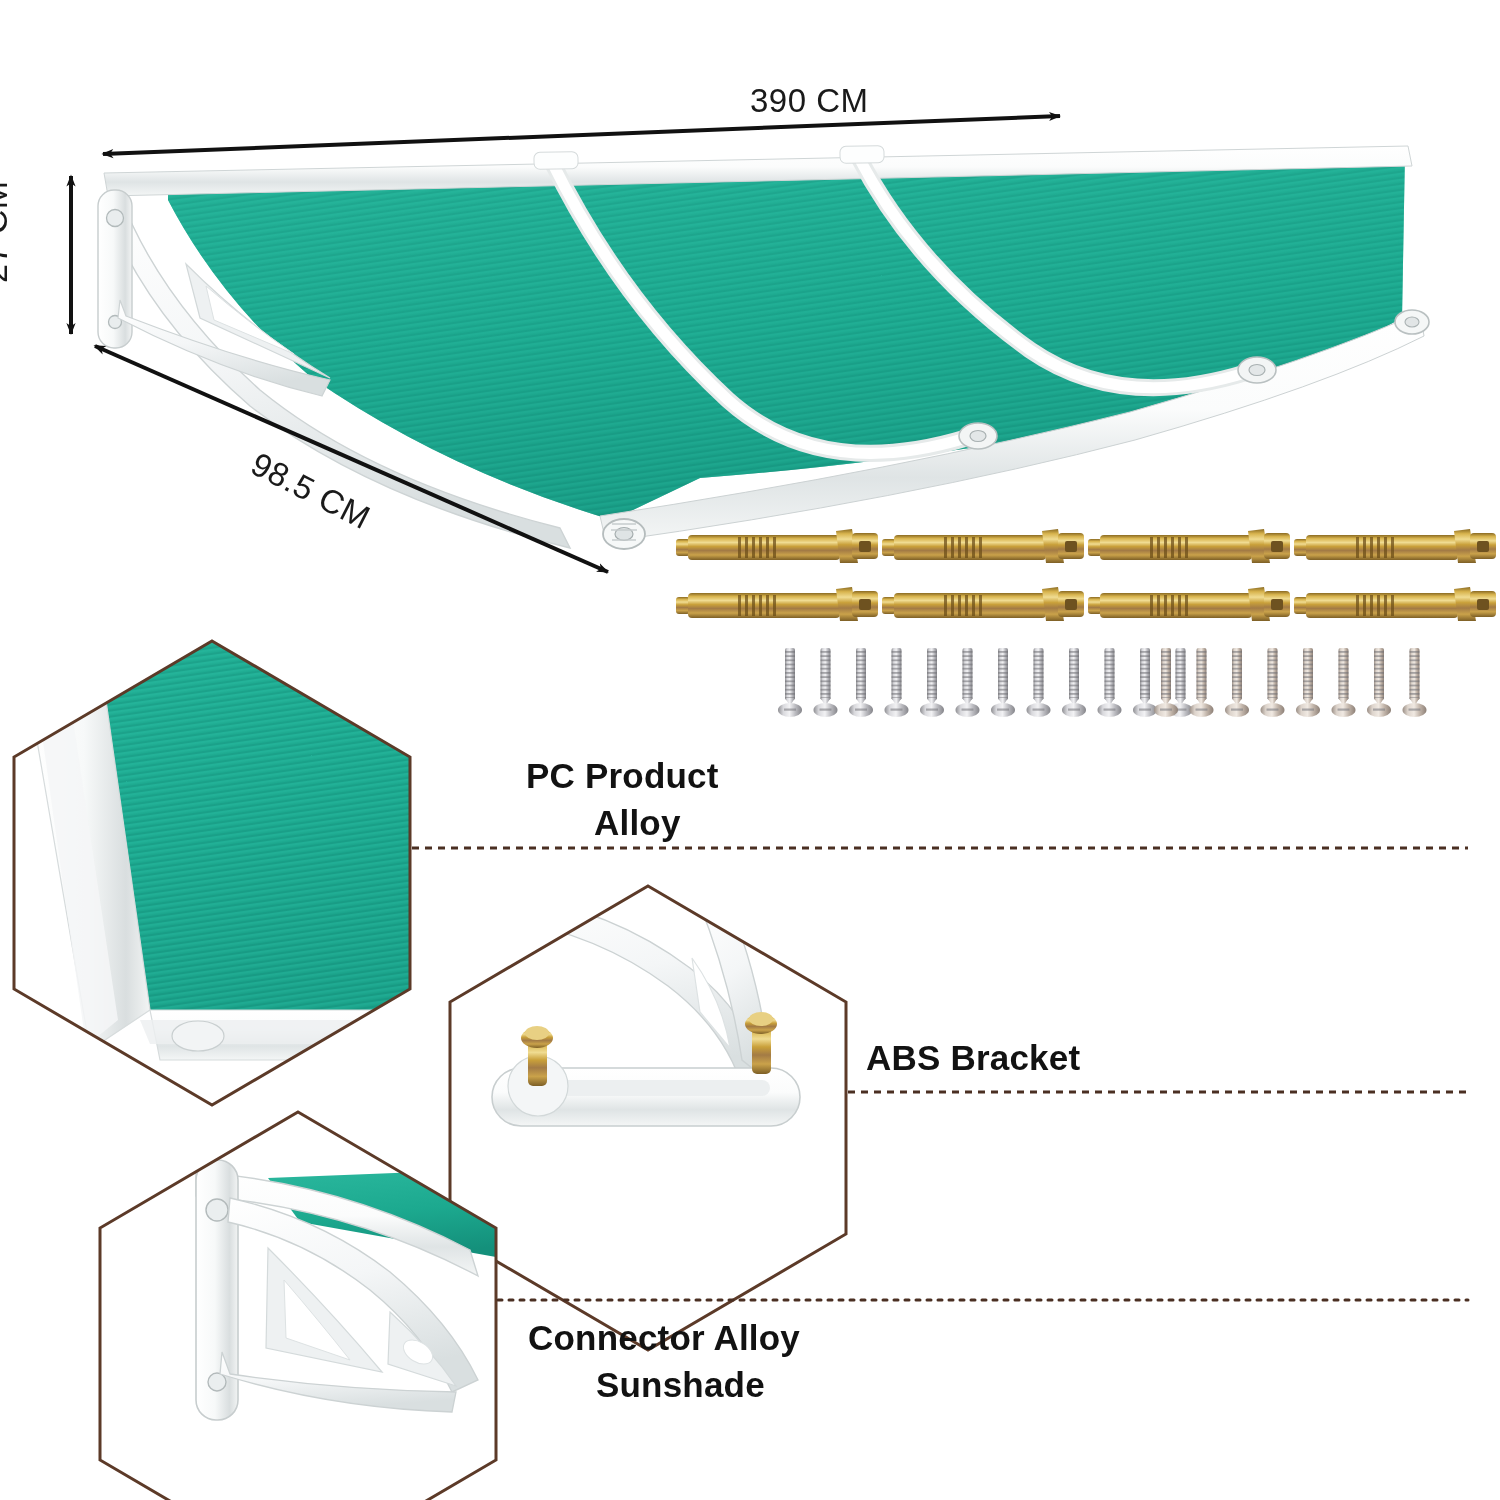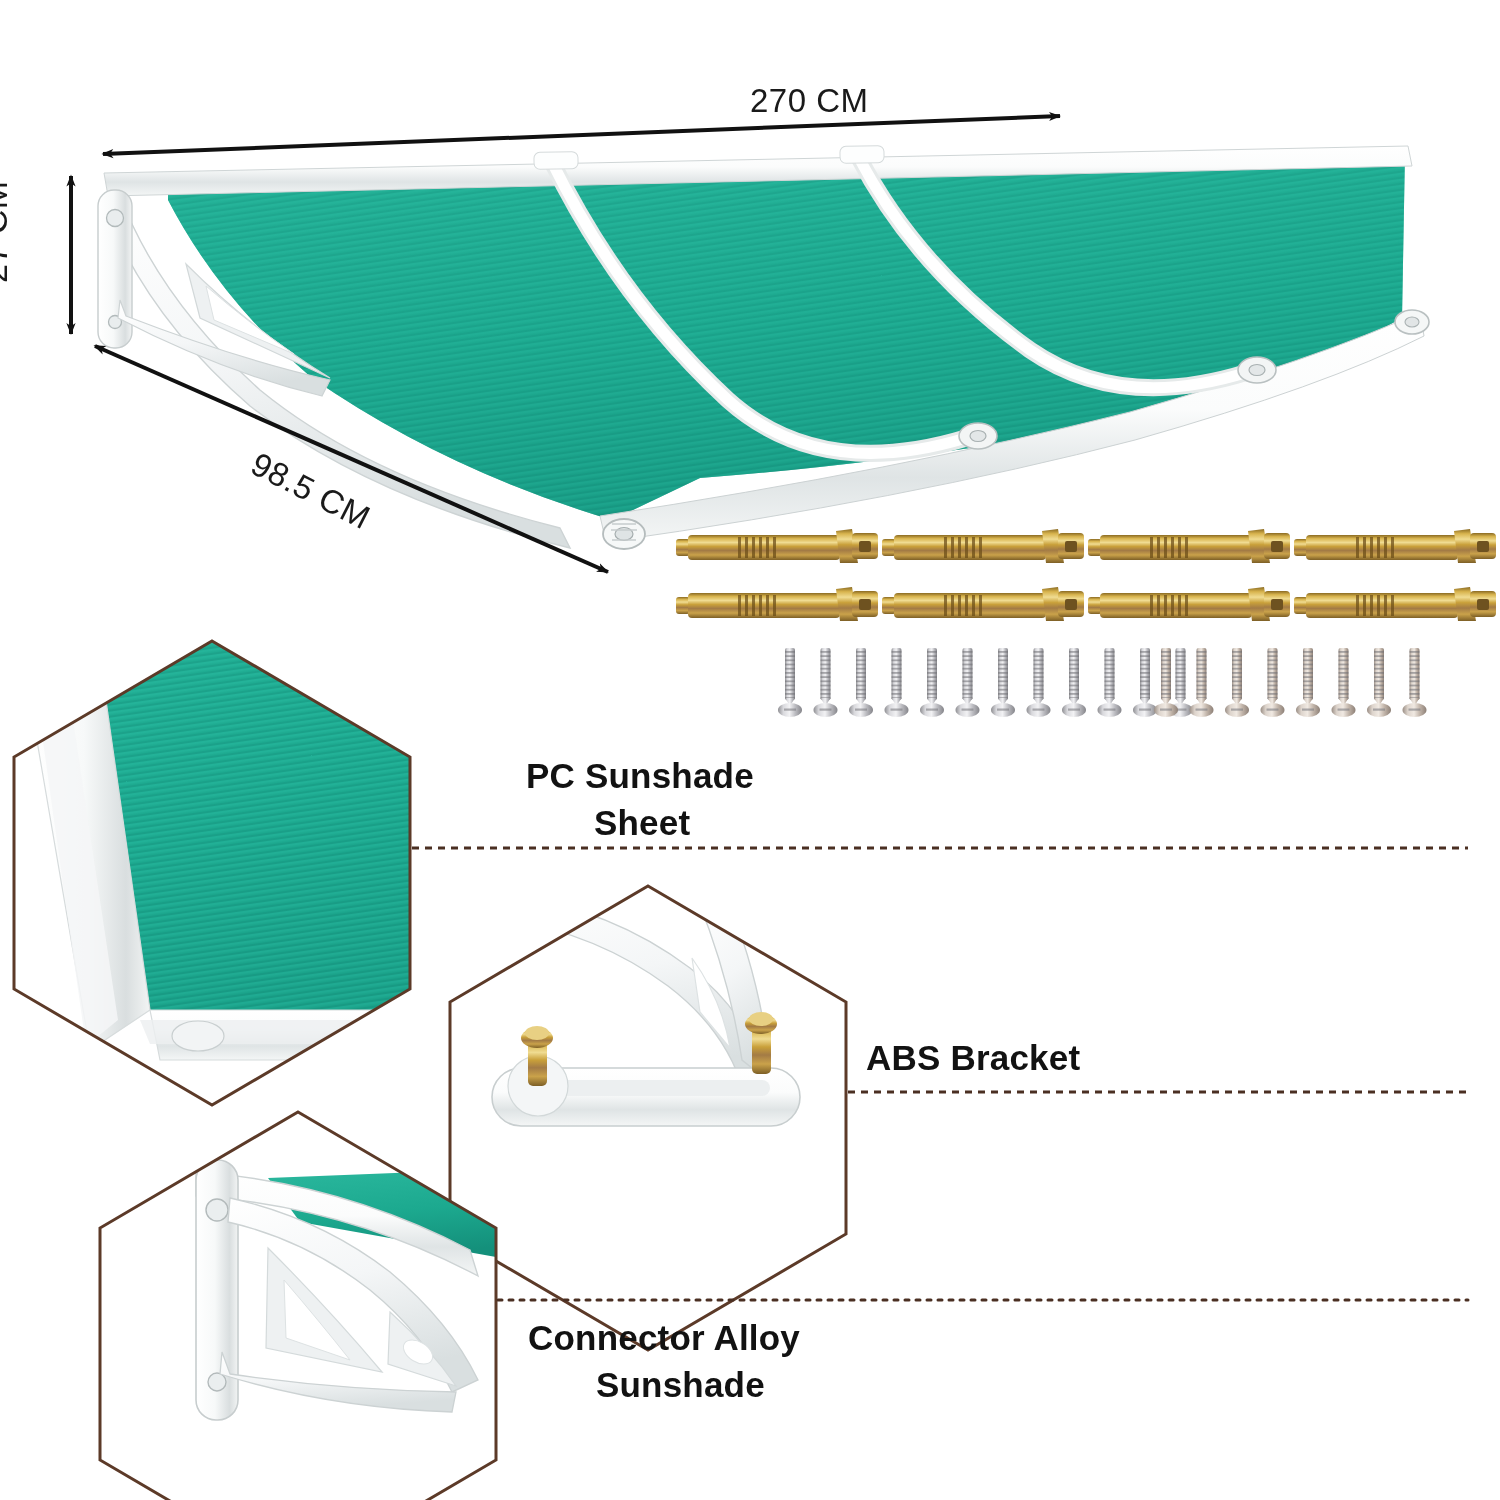--- a/index.html
+++ b/index.html
@@ -779,27 +779,27 @@
       <polygon points="298,1112 496,1228 496,1460 298,1576 100,1460 100,1228" fill="none" stroke="#5c3a28" stroke-width="3"></polygon>
     </g>
 
     <g>
       <line x1="412" y1="848" x2="1468" y2="848" stroke="#4a2f22" stroke-width="3" stroke-dasharray="7 6"></line>
       <line x1="848" y1="1092" x2="1468" y2="1092" stroke="#4a2f22" stroke-width="3" stroke-dasharray="7 6"></line>
       <line x1="498" y1="1300" x2="1468" y2="1300" stroke="#4a2f22" stroke-width="3" stroke-dasharray="4 7" stroke-linecap="round"></line>
     </g>
   </svg>
 
-  <div class="dim" id="dim-width">270 CM</div>
+  <div class="dim" id="dim-width">390 CM</div>
   <div class="dim" id="dim-height">27 CM</div>
   <div class="dim" id="dim-depth">98.5 CM</div>
 
   <div class="callout" id="callout-pc">
-    <span>PC Sunshade</span>
-    <span class="l2">Sheet</span>
+    <span>PC Product</span>
+    <span class="l2">Alloy</span>
   </div>
 
   <div class="callout" id="callout-abs">
     <span>ABS Bracket</span>
   </div>
 
   <div class="callout" id="callout-alu">
     <span>Connector Alloy</span>
     <span class="l2">Sunshade</span>
   </div>

